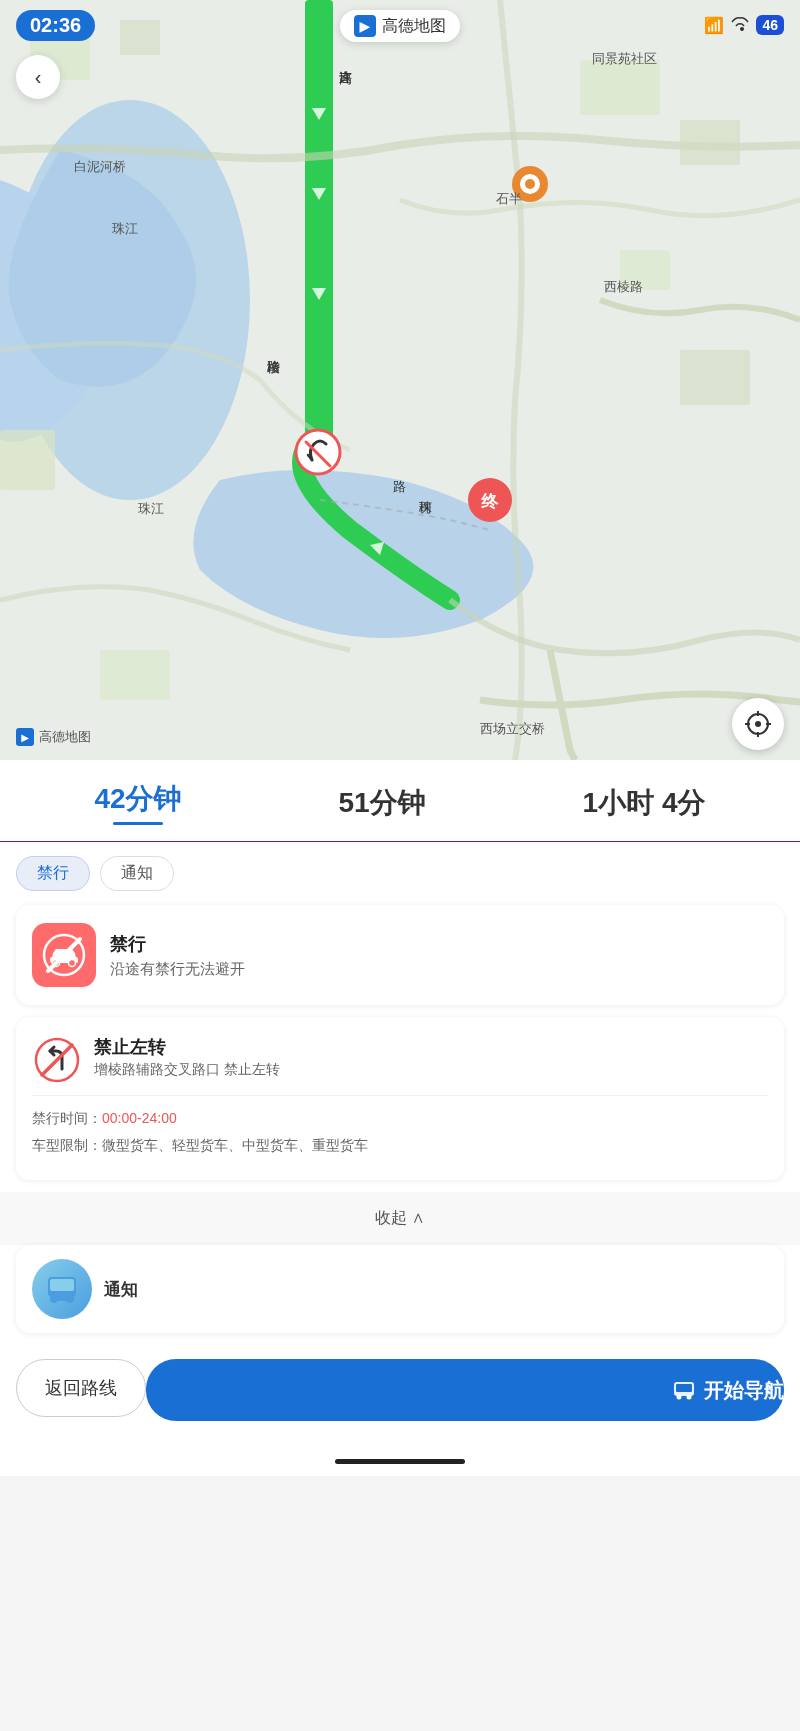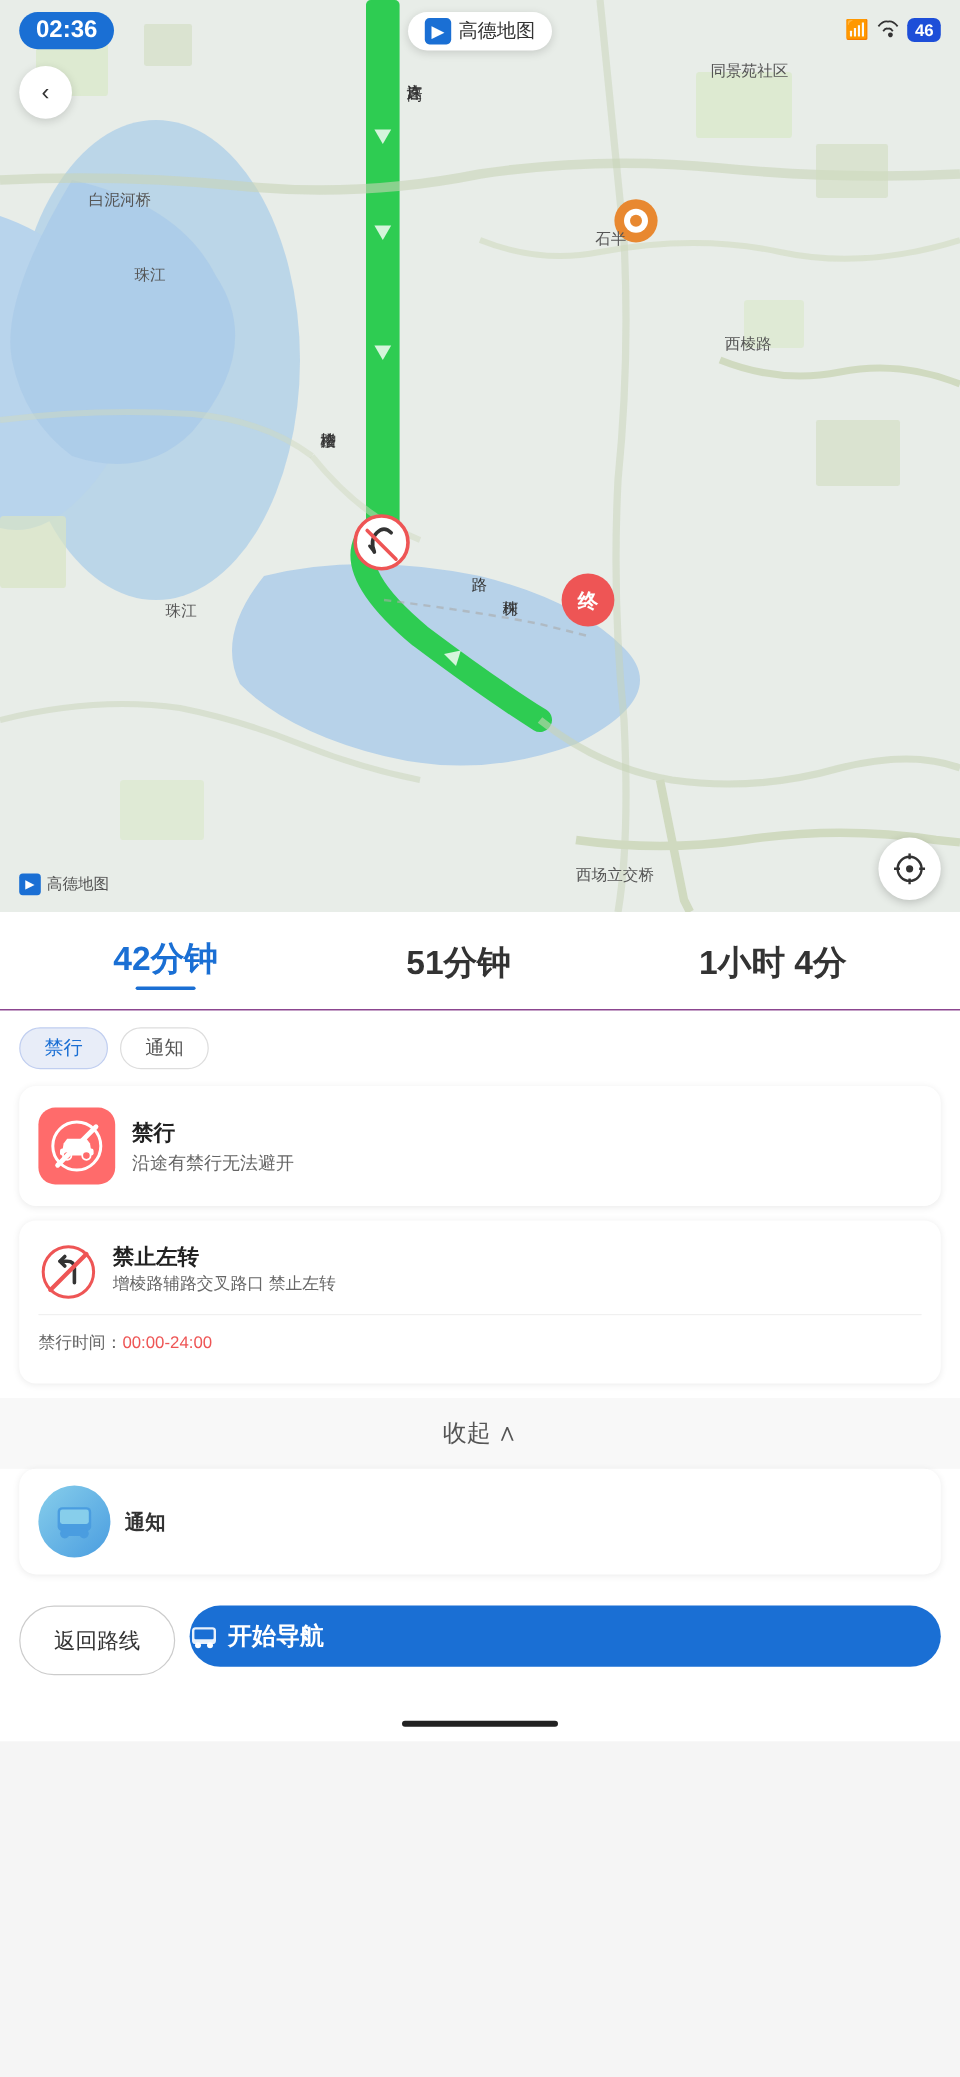--- a/index.html
+++ b/index.html
@@ -307,21 +307,21 @@
       line-height: 1.5;
     }
     .detail-row span.highlight {
       color: #e55;
     }
 
     
     .collapse-btn {
       text-align: center;
       padding: 16px;
-      font-size: 20px;
+      font-size: 16px;
       color: #666;
       cursor: pointer;
       background: #f8f8f8;
     }
     .collapse-btn span {
       color: #555;
     }
 
     
     .notification-section {
@@ -349,52 +349,51 @@
     }
     .notif-text {
       font-size: 17px;
       font-weight: 600;
       color: #333;
     }
 
     
     .bottom-buttons {
       display: flex;
-      gap: 12px;
       padding: 14px 16px 30px;
       background: white;
     }
     .btn-return {
       flex: 0 0 auto;
       padding: 0 28px;
       height: 58px;
       border-radius: 30px;
       border: 1.5px solid #ccc;
       background: white;
       font-size: 18px;
       color: #333;
       cursor: pointer;
       display: flex;
       align-items: center;
       justify-content: center;
       white-space: nowrap;
     }
     .btn-navigate {
       flex: 1;
-      height: 51px;
+      height: 62px;
       border-radius: 30px;
       background: #1a6fd4;
       border: none;
       font-size: 20px;
       font-weight: 600;
       color: white;
       cursor: pointer;
       display: flex;
       align-items: center;
-      justify-content: flex-start;
+      justify-content: flex-end;
       gap: 8px;
     }
 
     
     .home-indicator {
       background: white;
       display: flex;
       justify-content: center;
       padding: 8px 0 12px;
     }
@@ -585,20 +584,21 @@
         </div>
         <div>
           <div class="no-left-title">禁止左转</div>
           <div class="no-left-subtitle">增棱路辅路交叉路口 禁止左转</div>
         </div>
       </div>
       <div class="no-left-details">
         <div class="detail-row">
           <span>禁行时间：</span><span class="highlight">00:00-24:00</span>
         </div>
+        <div class="detail-row">车型限制：微型货车、轻型货车、中型货车、重型货车</div>
       </div>
     </div>
   </div>
 
   <div class="collapse-btn">
     <span>收起 ∧</span>
   </div>
 
   <div class="notification-section">
     <div class="notif-icon">

